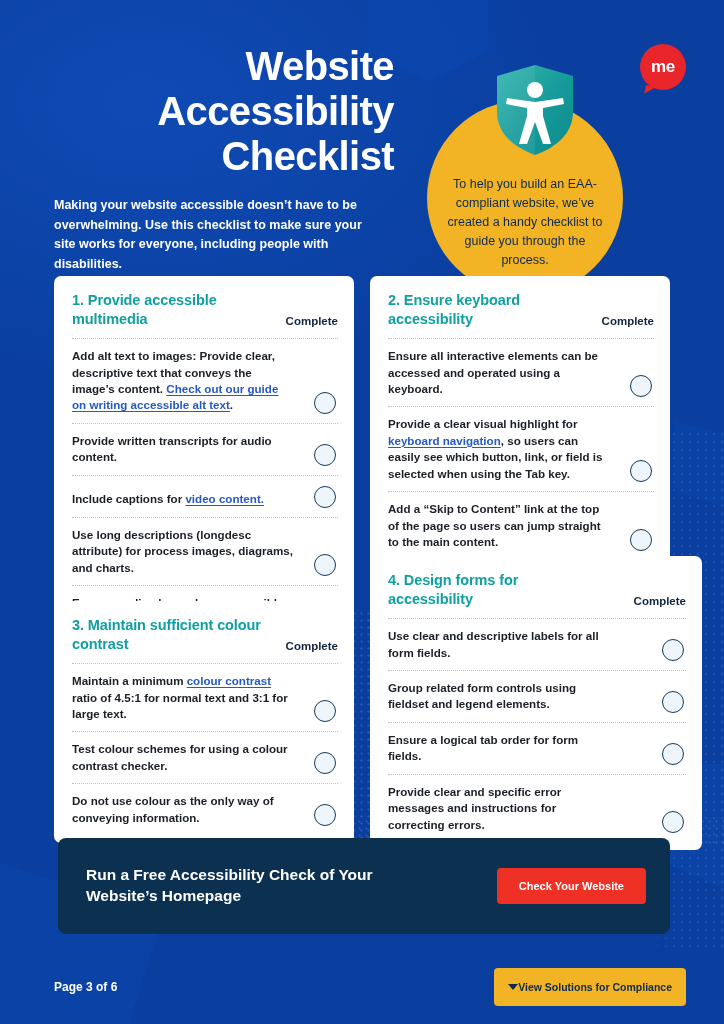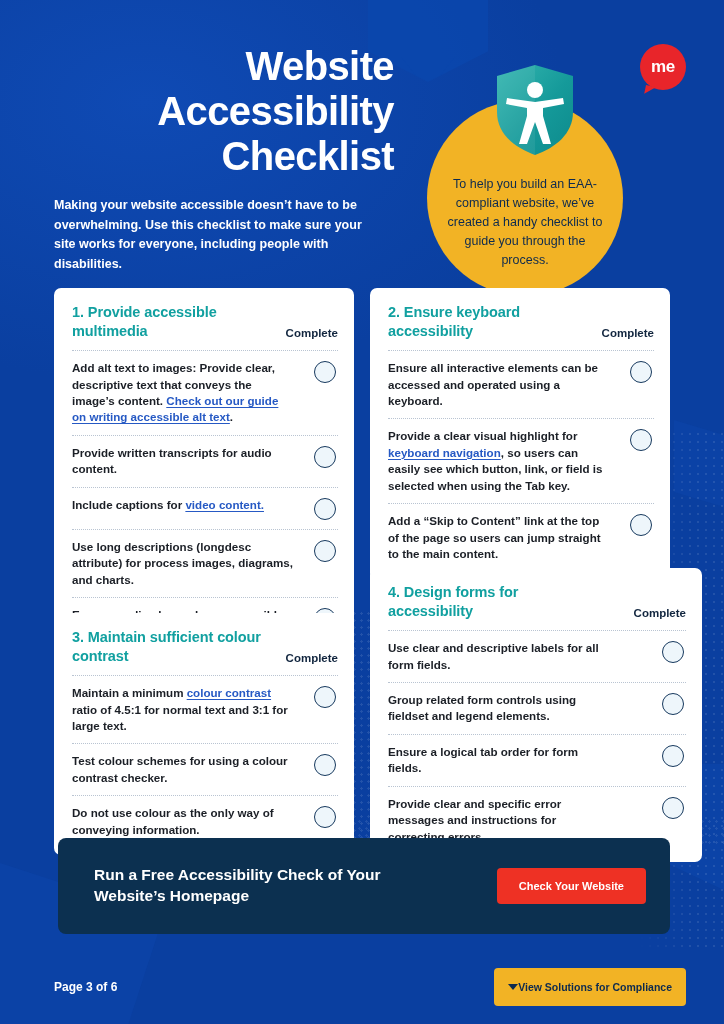--- a/index.html
+++ b/index.html
@@ -153,21 +153,20 @@
     width: 84px; height: 92px;
     z-index: 3;
   }
 
   
   .card {
     position: absolute;
     background: #ffffff;
     border-radius: 7px;
     padding: 15px 16px 8px 18px;
-    margin-top: 12px;
   }
   #card-1 { left: 54px;  top: 276px; width: 300px; }
   #card-2 { left: 370px; top: 276px; width: 300px; }
   #card-3 { left: 54px;  top: 601px; width: 300px; }
   #card-4 { left: 370px; top: 556px; width: 332px; }
 
   .card-head {
     display: flex; align-items: flex-end; justify-content: space-between;
     gap: 8px;
     padding-bottom: 10px;
@@ -182,21 +181,21 @@
   }
   .complete-label {
     color: #12263f;
     font-size: 11.5px;
     font-weight: 700;
     white-space: nowrap;
     padding-bottom: 1px;
   }
 
   .item {
-    display: flex; align-items: flex-start; justify-content: space-between;
+    display: flex; align-items: flex-end; justify-content: space-between;
     gap: 10px;
     border-top: 1px dotted #b9c4d2;
     padding: 9px 0 9px 0;
   }
   .item-text {
     color: #1b1f26;
     font-size: 11.6px;
     font-weight: 600;
     line-height: 1.42;
     max-width: 222px;
@@ -217,21 +216,21 @@
   }
 
   
   .cta {
     position: absolute;
     left: 58px; top: 838px;
     width: 612px; height: 96px;
     background: #0c3050;
     border-radius: 8px;
     display: flex; align-items: center; justify-content: space-between;
-    padding: 0 24px 0 36px;
+    padding: 0 24px 0 28px;
   }
   .cta-text {
     color: #ffffff;
     font-size: 15.5px;
     font-weight: 700;
     line-height: 1.35;
     max-width: 330px;
   }
   .cta-button {
     background: #ee3124;

